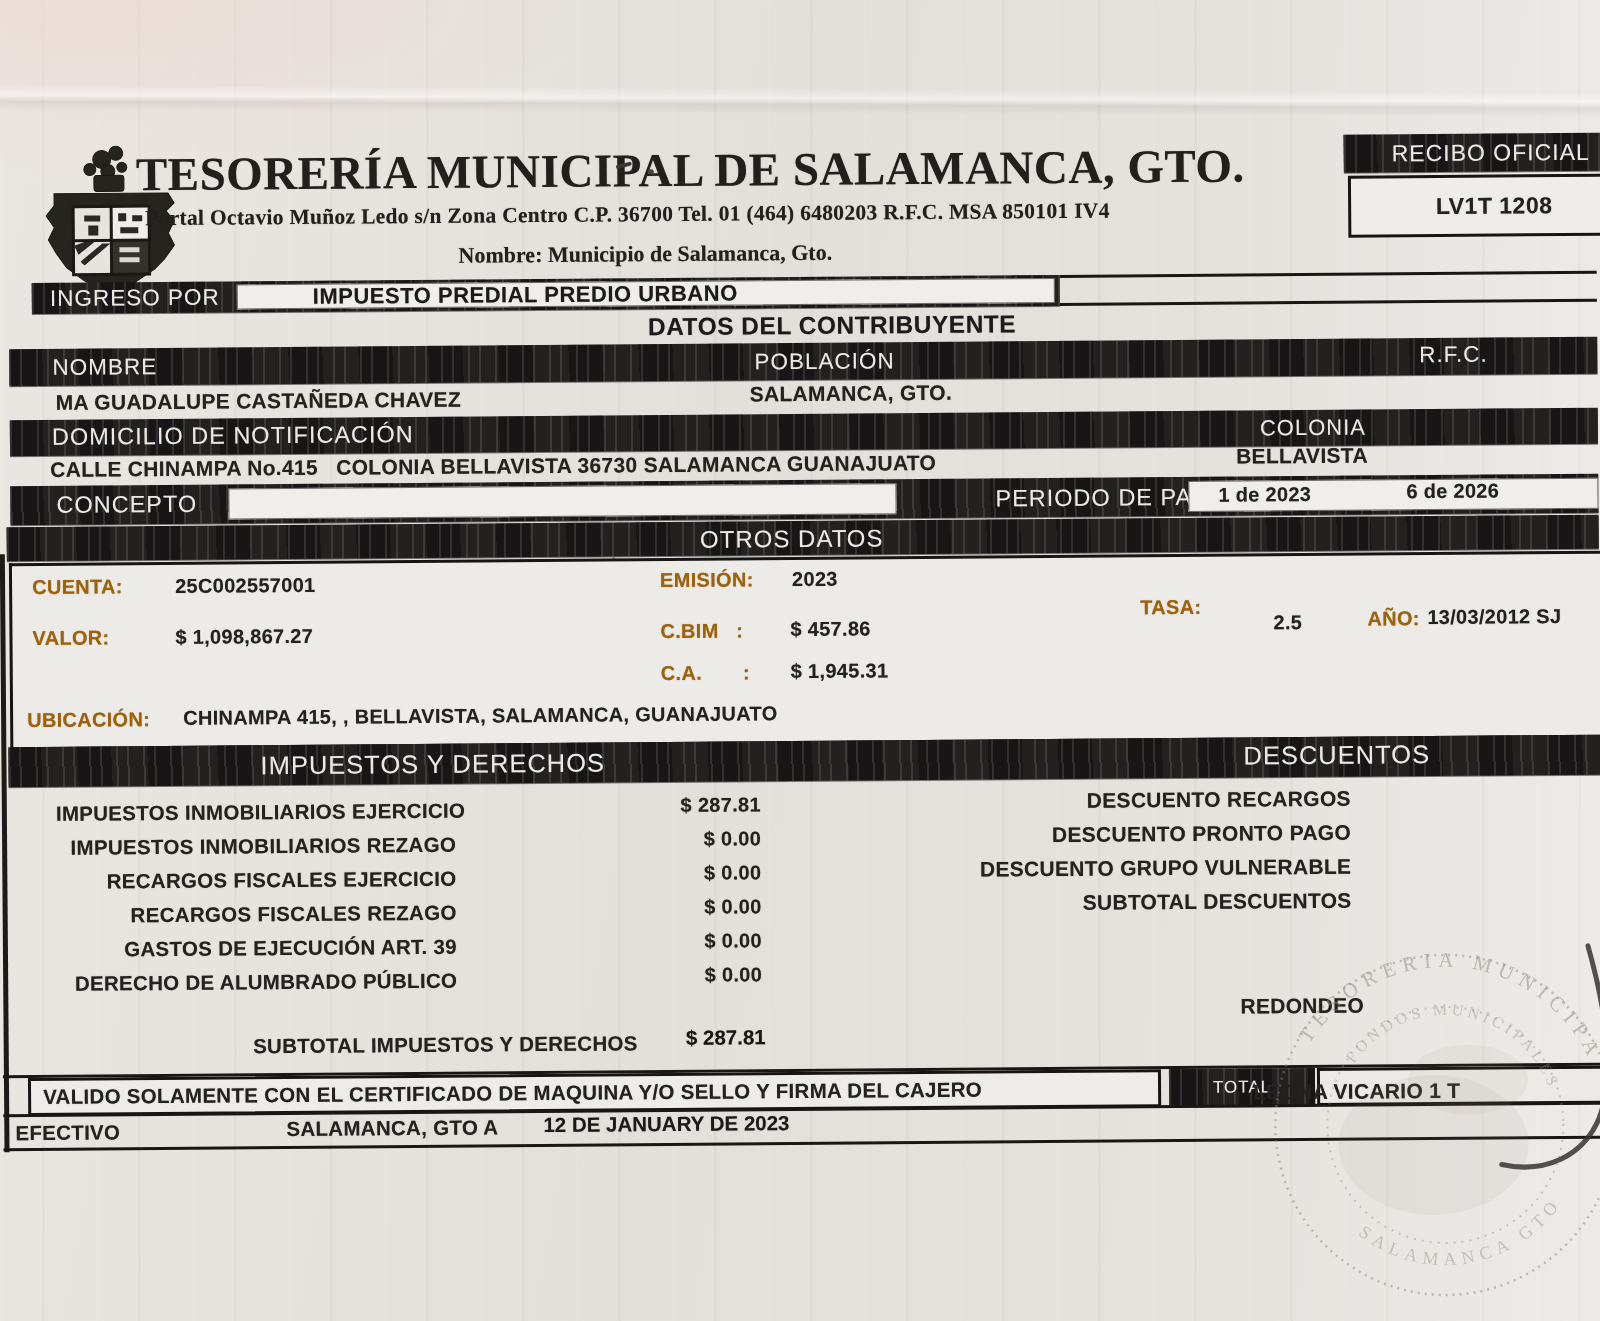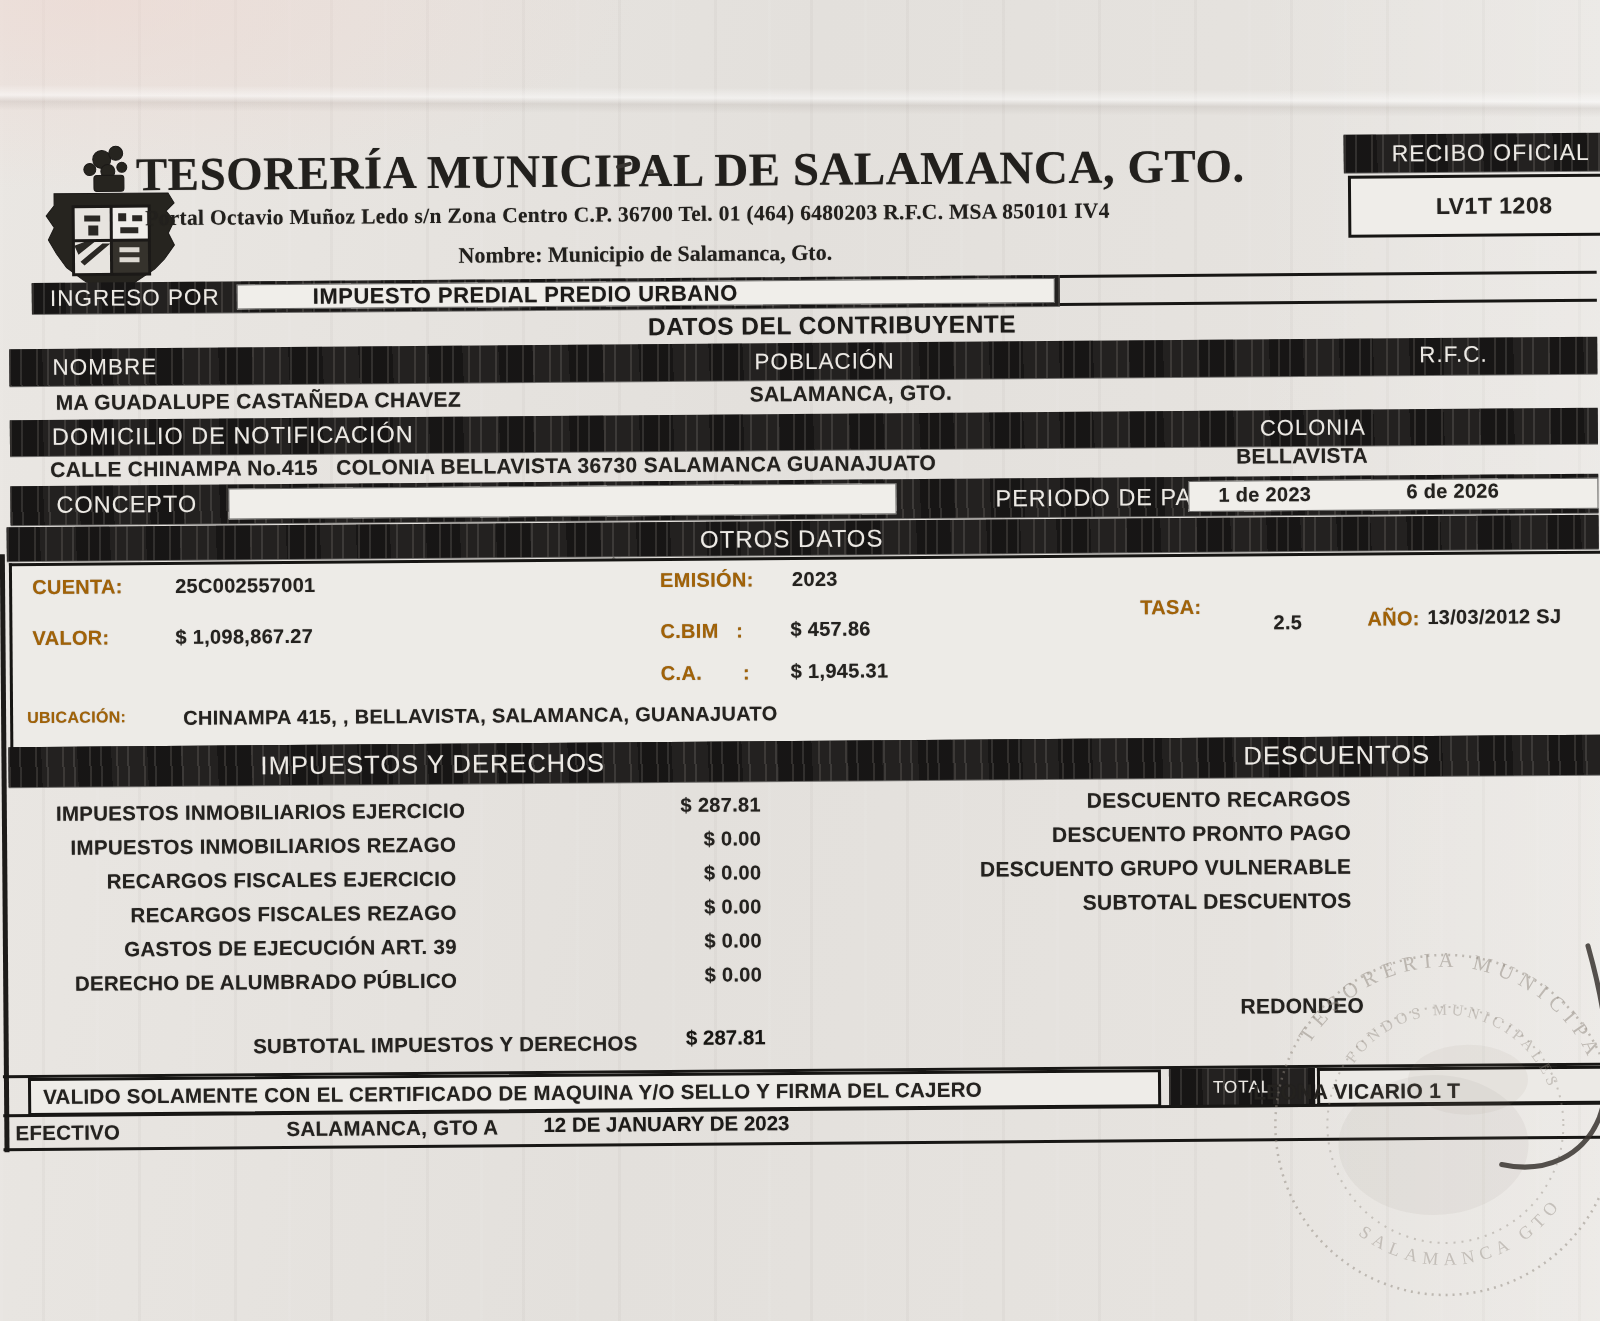--- a/index.html
+++ b/index.html
@@ -134,21 +134,21 @@
     <span class="a t lab pre" style="left:648px;top:59px;font-size:20px;">C.BIM   :</span>
     <span class="a t val" style="left:778px;top:58px;font-size:20px;">$ 457.86</span>
     <span class="a t lab" style="left:1128px;top:39px;font-size:20px;">TASA:</span>
     <span class="a t val" style="left:1240px;top:55px;font-size:20px;margin-left:21px;">2.5</span>
     <span class="a t lab" style="left:1355px;top:52px;font-size:20px;">AÑO:</span>
     <span class="a t val" style="left:1415px;top:51px;font-size:20px;">13/03/2012 SJ</span>
 
     <span class="a t lab pre" style="left:648px;top:101px;font-size:20px;">C.A.       :</span>
     <span class="a t val" style="left:778px;top:100px;font-size:20px;">$ 1,945.31</span>
 
-    <span class="a t lab" style="left:14px;top:143px;font-size:16px;">UBICACIÓN:</span>
+    <span class="a t lab" style="left:14px;top:143px;font-size:20px;">UBICACIÓN:</span>
     <span class="a t val" style="left:170px;top:142px;font-size:20px;">CHINAMPA 415, , BELLAVISTA, SALAMANCA, GUANAJUATO</span>
   </div>
 
   <div class="a bar" style="left:8px;top:741px;width:1592px;height:40px;">
     <span class="a barlabel t" style="left:252px;top:6px;font-size:25.5px;">IMPUESTOS Y DERECHOS</span>
     <span class="a barlabel t" style="left:1235px;top:4px;font-size:25.5px;">DESCUENTOS</span>
   </div>
 
   <div class="a" style="left:1px;top:548px;width:5px;height:598px;background:#1d1b19;"></div>
 

